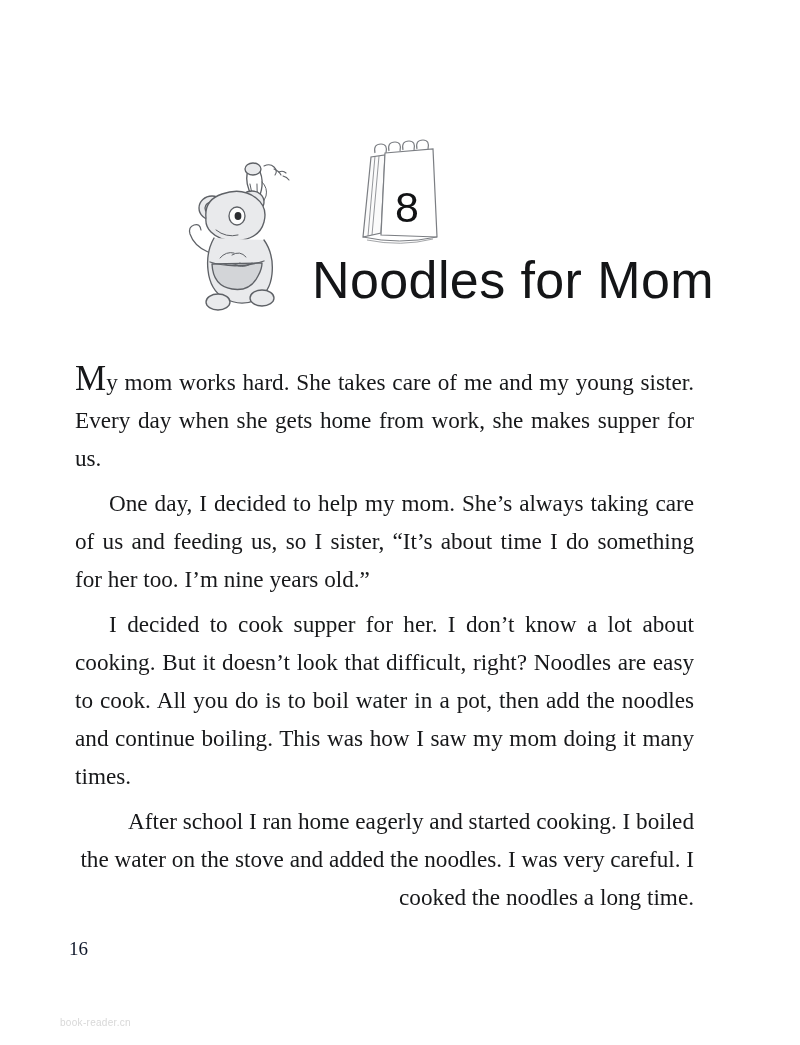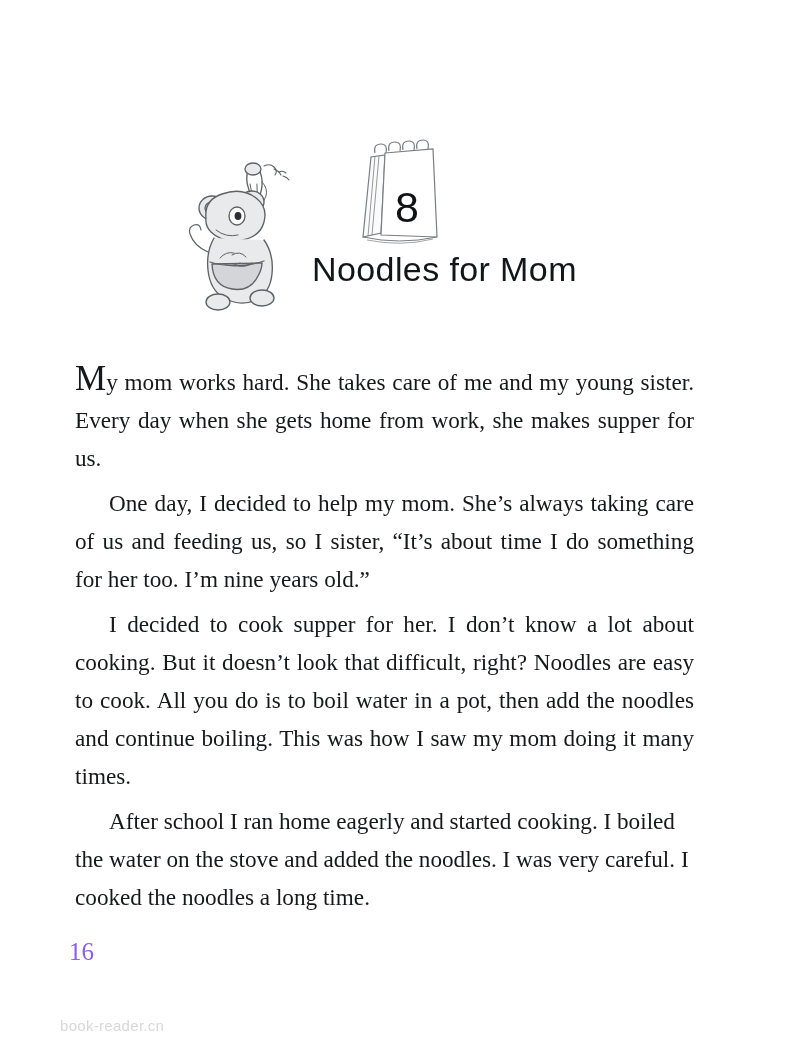--- a/index.html
+++ b/index.html
@@ -59,21 +59,21 @@
     font-weight: 400;
     color: #111214;
     letter-spacing: 0;
   }
 
   .chapter-title {
     position: absolute;
     left: 312px;
     top: 122px;
     font-family: "Liberation Sans", sans-serif;
-    font-size: 34px;
+    font-size: 52px;
     font-weight: 400;
     letter-spacing: 0.4px;
     color: #141517;
     white-space: nowrap;
   }
 
   
   .body-text {
     position: absolute;
     left: 68px;
@@ -88,44 +88,44 @@
     text-align: justify;
     text-justify: inter-word;
     text-indent: 34px;
     color: #17181a;
     -webkit-font-smoothing: antialiased;
   }
   .para.first {
     text-indent: 0;
   }
   .para:last-child {
-    text-align: left;
+    text-align: right;
   }
 
   .initial-cap {
     font-size: 35px;
     line-height: 0;
     vertical-align: baseline;
   }
 
   
   .page-number {
     position: absolute;
     left: 69px;
     top: 938px;
-    font-size: 25px;
-    color: #8b5cf6;
+    font-size: 19px;
+    color: #0f172a;
   }
 
   .watermark {
     position: absolute;
     left: 60px;
     top: 1017px;
     font-family: "Liberation Sans", sans-serif;
-    font-size: 15px;
+    font-size: 10px;
     color: #d8d8d8;
     letter-spacing: 0.3px;
   }
 
   .sketch {
     stroke: #5e6166;
     fill: none;
     stroke-width: 1.35;
     stroke-linecap: round;
     stroke-linejoin: round;

